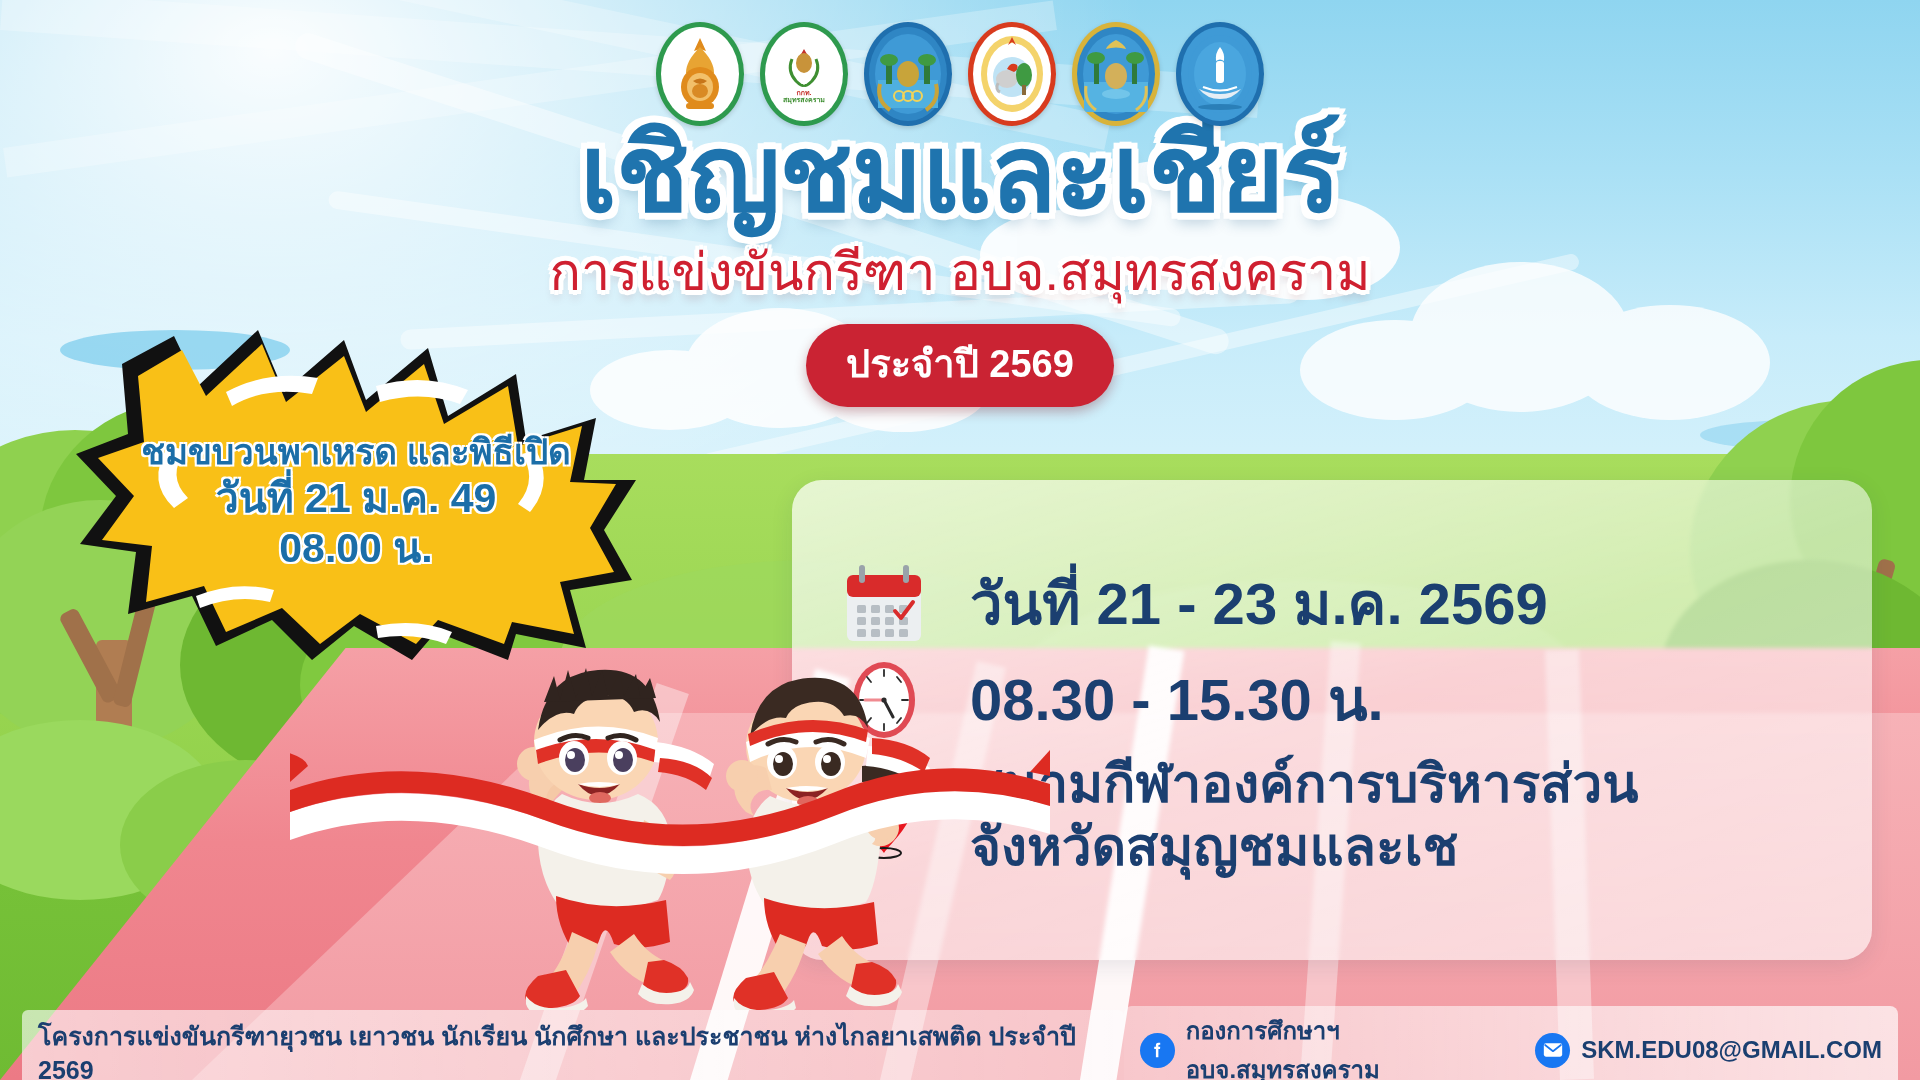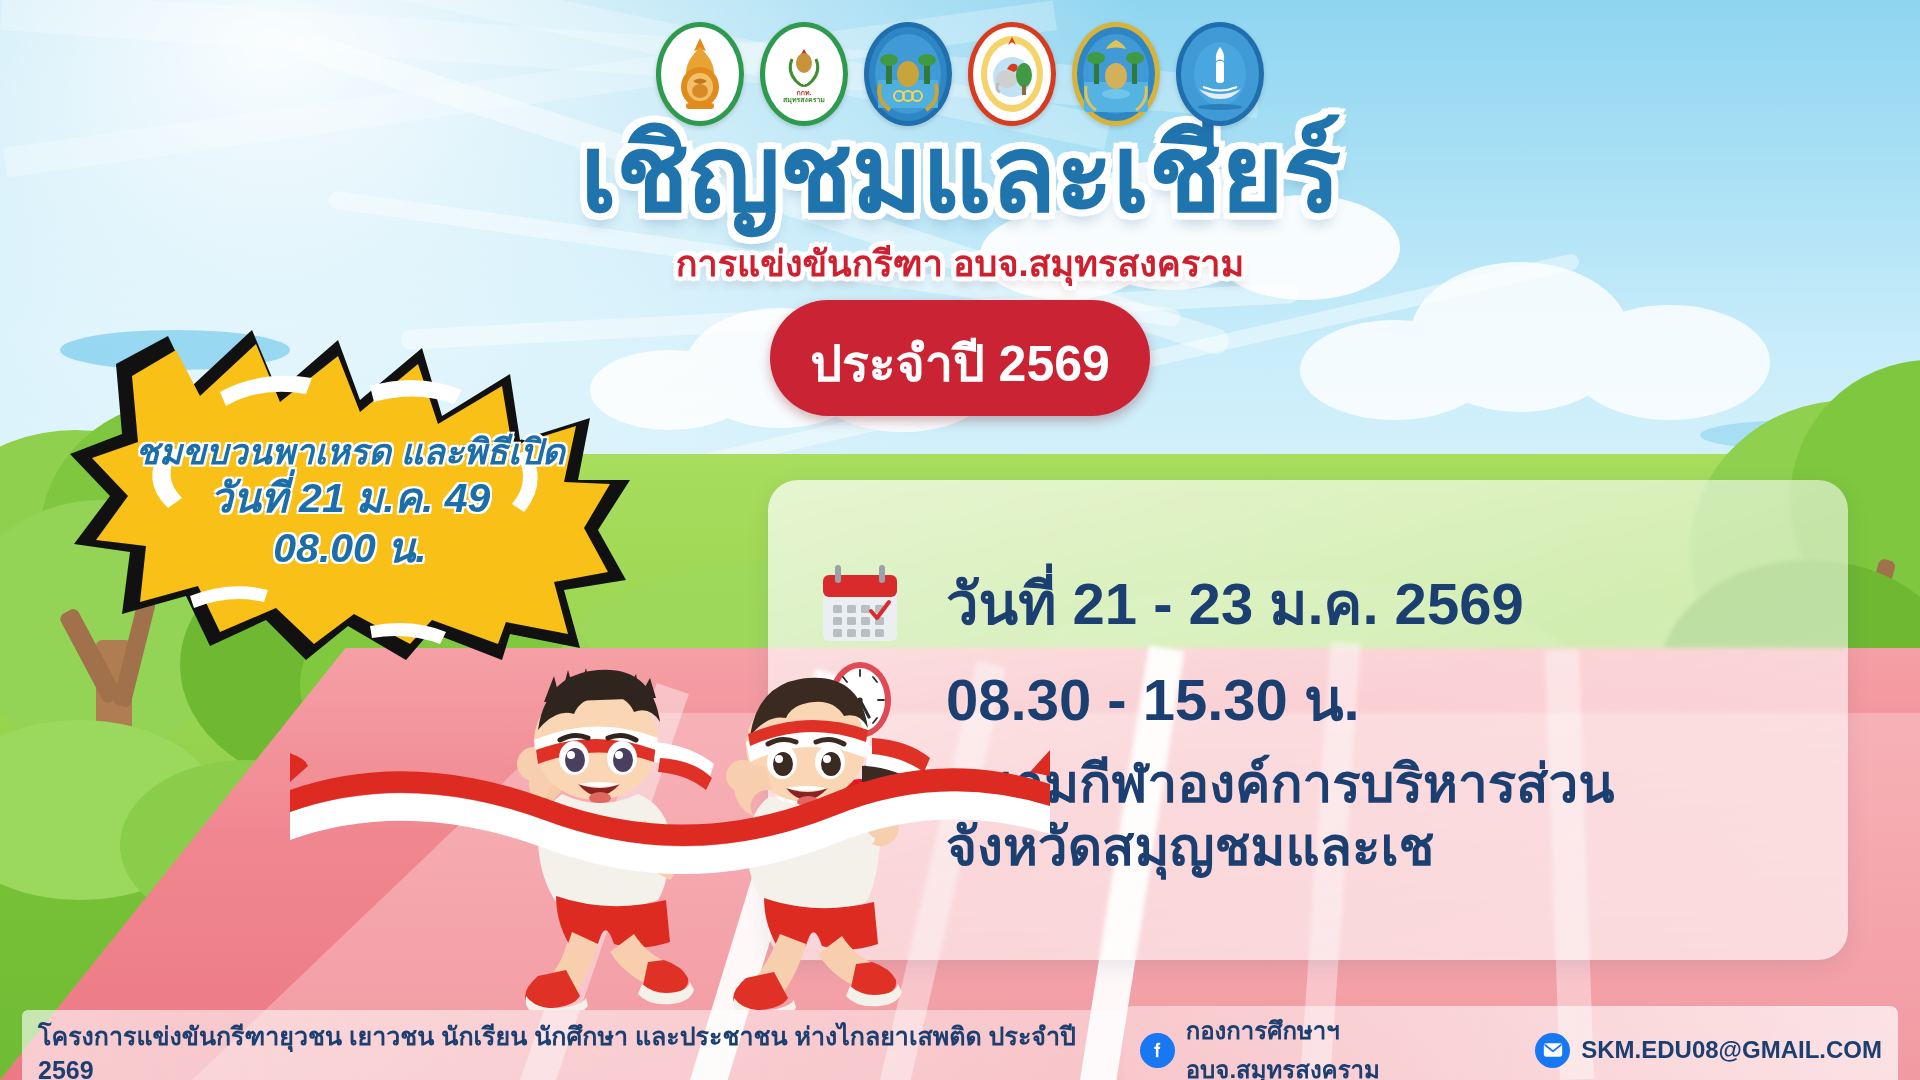--- a/index.html
+++ b/index.html
@@ -52,46 +52,46 @@
   .logo .cap { font-size:7px; font-weight:bold; text-align:center; line-height:1.05; }
 
   
   .headline-wrap { position:absolute; top:120px; left:0; right:0; text-align:center; z-index:35; }
   .headline { font-size:108px; font-weight:700; color:#1f74ae; line-height:1;
               letter-spacing:-1px; display:inline-block;
               text-shadow:
                  -6px -6px 0 #fff, 6px -6px 0 #fff, -6px 6px 0 #fff, 6px 6px 0 #fff,
                  -7px 0 0 #fff, 7px 0 0 #fff, 0 -7px 0 #fff, 0 7px 0 #fff,
                  0 10px 14px rgba(0,70,120,.25); }
-  .subhead { margin-top:14px; font-size:36px; font-weight:700; color:#cf2030; line-height:1;
+  .subhead { margin-top:14px; font-size:52px; font-weight:400; color:#cf2030; line-height:1;
              display:inline-block;
              text-shadow:
                 -4px -4px 0 #fff, 4px -4px 0 #fff, -4px 4px 0 #fff, 4px 4px 0 #fff,
                 -5px 0 0 #fff, 5px 0 0 #fff, 0 -5px 0 #fff, 0 5px 0 #fff,
                 0 8px 10px rgba(120,0,10,.22); }
 
-  .yearbadge { margin:18px auto 0; display:inline-flex; align-items:center; justify-content:center;
-               background:#ca2333; color:#fff; font-size:50px; font-weight:900;
-               padding:24px 40px 13px; border-radius:999px;
+  .yearbadge { margin:26px auto 0; display:inline-flex; align-items:center; justify-content:center;
+               background:#ca2333; color:#fff; font-size:38px; font-weight:900;
+               padding:9px 40px 13px; border-radius:999px;
                box-shadow:0 5px 12px rgba(120,10,20,.3); }
 
   
-  .burst-wrap { position:absolute; left:70px; top:330px; width:560px; height:330px; z-index:30;font-style:italic; }
+  .burst-wrap { position:absolute; left:76px; top:330px; width:560px; height:330px; z-index:30; }
   .burst-black, .burst-yellow { position:absolute; inset:0; }
   .burst-txt { position:absolute; inset:0; display:flex; flex-direction:column;
                align-items:center; justify-content:center; gap:7px;
                padding-top:14px; }
   .burst-txt div { color:#1b6ea8; font-weight:900; line-height:1.05;
                    text-shadow:-2px -2px 0 #fff,2px -2px 0 #fff,-2px 2px 0 #fff,2px 2px 0 #fff; }
   .bt1 { font-size:35px; }
   .bt2 { font-size:41px; }
   .bt3 { font-size:41px; }
 
   
-  .panel { position:absolute; right:72px; top:480px; width:1080px; height:480px;
+  .panel { position:absolute; right:48px; top:480px; width:1080px; height:480px;
            background:linear-gradient(160deg,rgba(255,255,255,.72) 0%,rgba(255,255,255,.54) 50%,rgba(255,255,255,.62) 100%);
            border-radius:30px; backdrop-filter:blur(2px);
            box-shadow:0 6px 22px rgba(30,60,90,.10); z-index:30;
            display:flex; flex-direction:column; justify-content:center; gap:10px;
            padding:26px 40px 26px 46px; }
   .prow { display:flex; align-items:center; gap:40px; }
   .pico { width:92px; flex:0 0 92px; display:flex; align-items:center; justify-content:center; }
   .ptxt { color:#1b3f70; font-weight:900; font-size:58px; line-height:1.18; }
   .ptxt.small { font-size:53px; }
 

